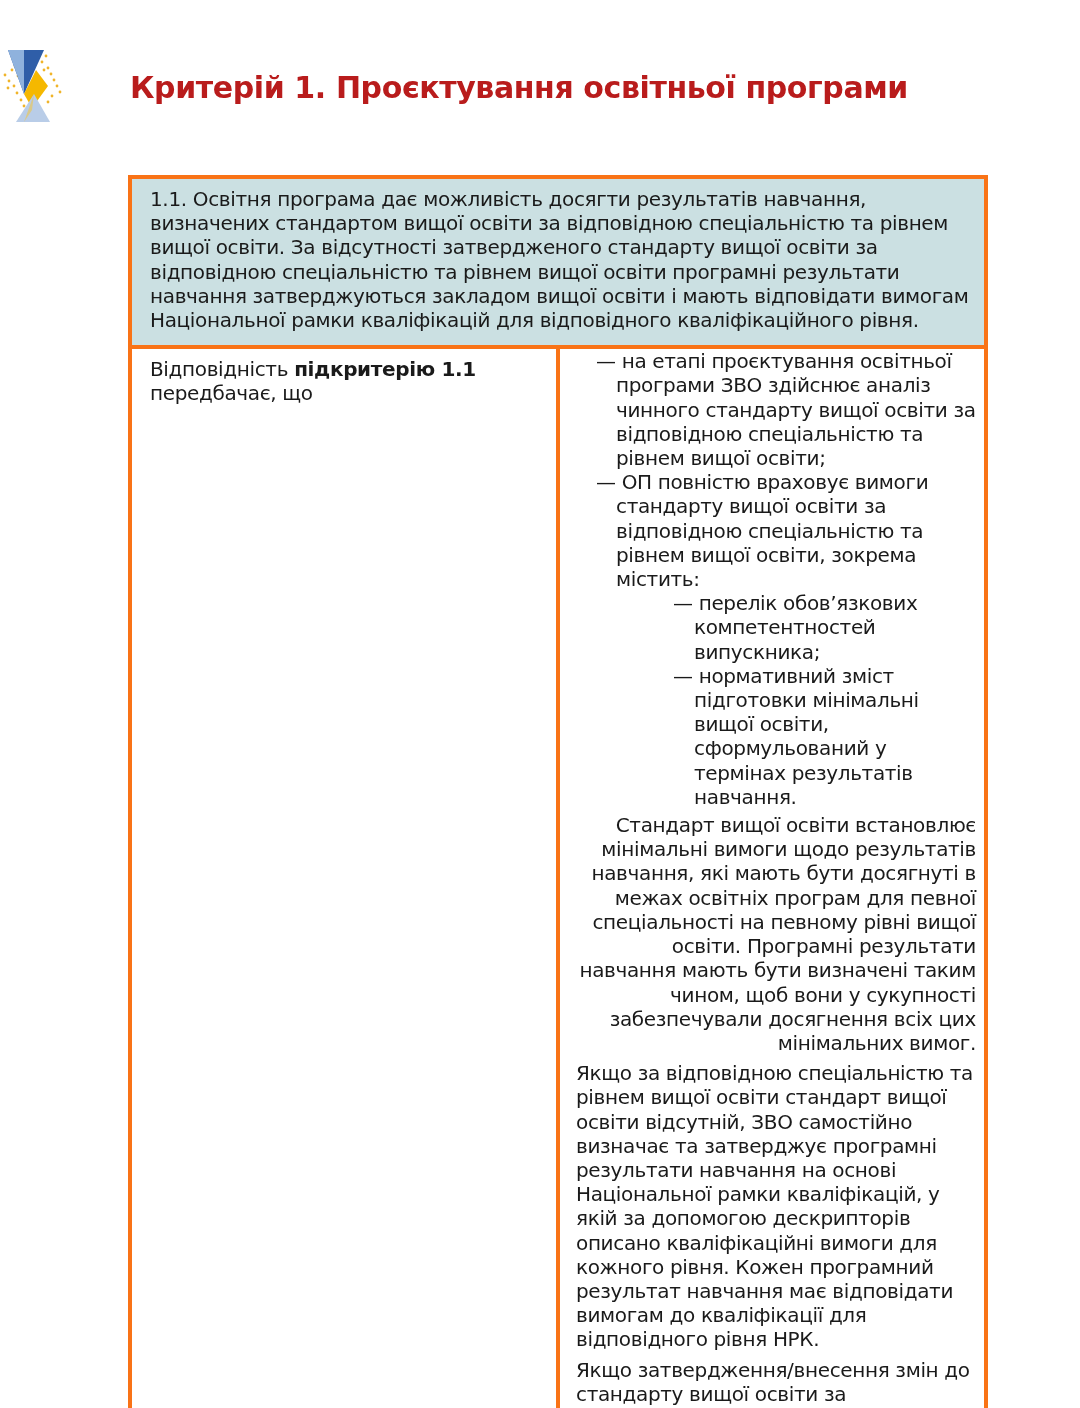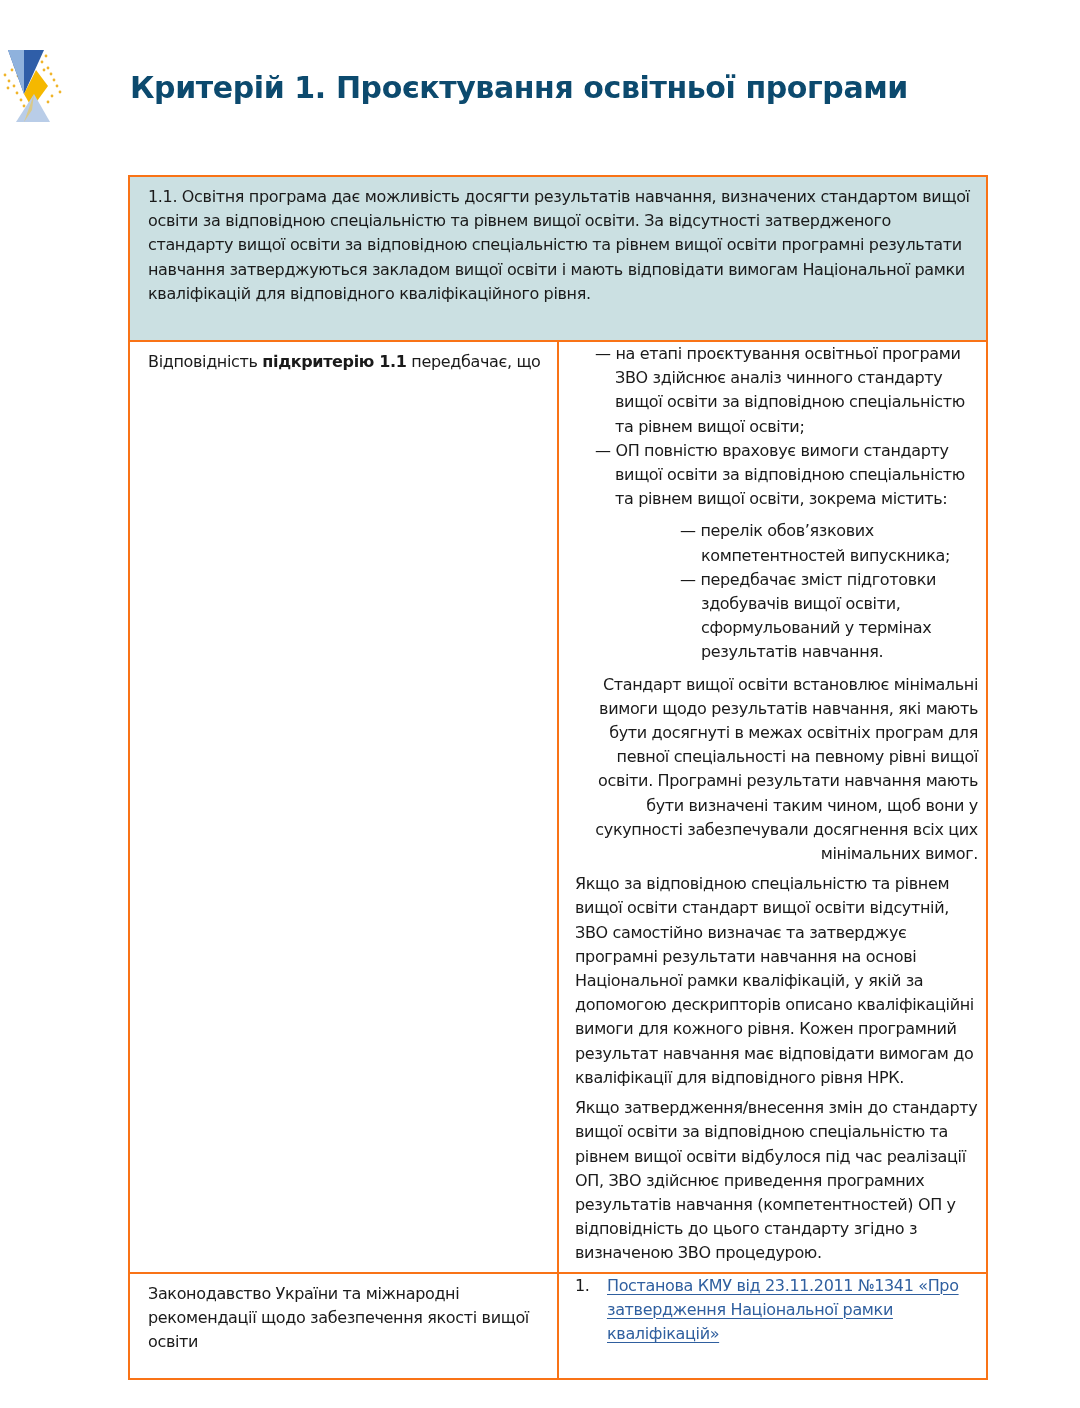--- a/index.html
+++ b/index.html
@@ -4,38 +4,38 @@
   <style>
     html, body { margin: 0; padding: 0; background: #ffffff; }
     body {
       width: 1080px; height: 1408px; position: relative; overflow: hidden;
       font-family: "DejaVu Sans", sans-serif; color: #1a1a1a;
     }
     .logo { position: absolute; left: 2px; top: 48px; width: 62px; height: 78px; }
     .page-title {
       position: absolute; left: 130px; top: 70px; margin: 0;
       font-family: "DejaVu Sans", sans-serif; font-weight: bold;
-      font-size: 30px; letter-spacing: -0.4px; color: #0c4a6e; white-space: nowrap;
+      font-size: 30px; letter-spacing: -0.4px; color: #b91c1c; white-space: nowrap;
     }
     .criteria-table {
       position: absolute; left: 128px; top: 175px; width: 860px;
       border-collapse: collapse; table-layout: fixed;
     }
     .criteria-table td {
-      border: 2px solid #f97316; vertical-align: top;
-      font-size: 16px; line-height: 24.2px; letter-spacing: -0.35px;
+      border: 4px solid #f97316; vertical-align: top;
+      font-size: 20px; line-height: 24.2px; letter-spacing: -0.35px;
     }
     .criteria-table td.header-cell {
       background: #cbe0e2; padding: 8px 14px 13px 18px; height: 142px;
     }
     .criteria-table td.left-cell { width: 276px; padding: 8px 8px 24px 18px; border-radius: 30px; }
     .criteria-table td.right-cell { padding: 0 8px 6px 16px; }
     .dash-item { padding-left: 20px; text-indent: -20px; margin: 0; }
     .dash-list-1 { padding-left: 20px; margin: 0; }
-    .sub-list { margin: 8px; padding-left: 77px; }
+    .sub-list { margin: 0; padding-left: 77px; }
     .sub-list .dash-item { padding-left: 21px; text-indent: -21px; }
     .para { margin: 6px 0 0 0; }
     .para.first { margin-top: 4px; text-align: right; }
     .para + .para { }
     .ref-list { margin: 0; padding: 0; list-style: none; }
     .ref-item { position: relative; padding-left: 32px; margin: 0; }
     .ref-num { position: absolute; left: 0; top: 0; color: #1a1a1a; }
     .ref-link { color: #2f5f9f; text-decoration: underline; text-underline-offset: 3px; text-decoration-thickness: 1px; }
     b { font-weight: bold; }
   </style>
@@ -86,21 +86,21 @@
   <tr>
     <td class="left-cell">
       <span>Відповідність </span><b>підкритерію 1.1</b><span> передбачає, що</span>
     </td>
     <td class="right-cell">
       <div class="dash-list-1">
         <p class="dash-item">— на етапі проєктування освітньої програми ЗВО здійснює аналіз чинного стандарту вищої освіти за відповідною спеціальністю та рівнем вищої освіти;</p>
         <p class="dash-item">— ОП повністю враховує вимоги стандарту вищої освіти за відповідною спеціальністю та рівнем вищої освіти, зокрема містить:</p>
         <div class="sub-list">
           <p class="dash-item">— перелік обов’язкових компетентностей випускника;</p>
-          <p class="dash-item">— передбачає зміст підготовки здобувачів вищої освіти, сформульований у термінах результатів навчання.</p>
+          <p class="dash-item">— нормативний зміст підготовки мінімальні вищої освіти, сформульований у термінах результатів навчання.</p>
         </div>
       </div>
       <p class="para first">Стандарт вищої освіти встановлює мінімальні вимоги щодо результатів навчання, які мають бути досягнуті в межах освітніх програм для певної спеціальності на певному рівні вищої освіти. Програмні результати навчання мають бути визначені таким чином, щоб вони у сукупності забезпечували досягнення всіх цих мінімальних вимог.</p>
       <p class="para">Якщо за відповідною спеціальністю та рівнем вищої освіти стандарт вищої освіти відсутній, ЗВО самостійно визначає та затверджує програмні результати навчання на основі Національної рамки кваліфікацій, у якій за допомогою дескрипторів описано кваліфікаційні вимоги для кожного рівня. Кожен програмний результат навчання має відповідати вимогам до кваліфікації для відповідного рівня НРК.</p>
       <p class="para">Якщо затвердження/внесення змін до стандарту вищої освіти за відповідною спеціальністю та рівнем вищої освіти відбулося під час реалізації ОП, ЗВО здійснює приведення програмних результатів навчання (компетентностей) ОП у відповідність до цього стандарту згідно з визначеною ЗВО процедурою.</p>
     </td>
   </tr>
   <tr>
     <td class="left-cell">Законодавство України та міжнародні рекомендації щодо забезпечення якості вищої освіти</td>
     <td class="right-cell">

